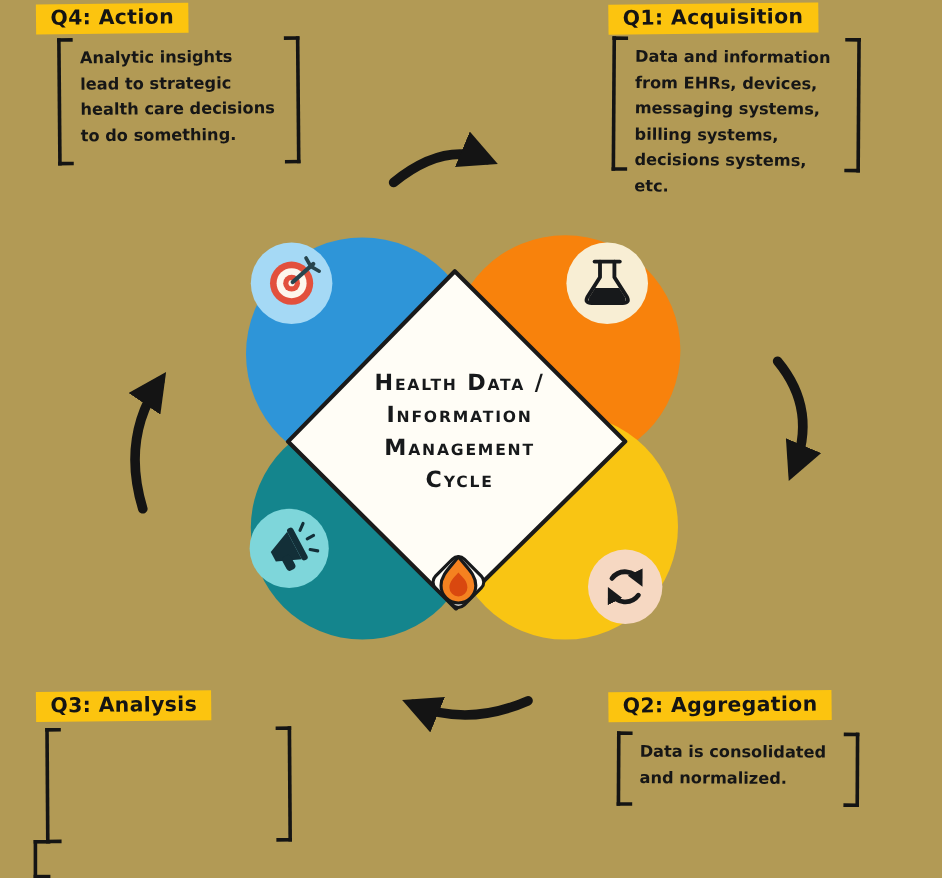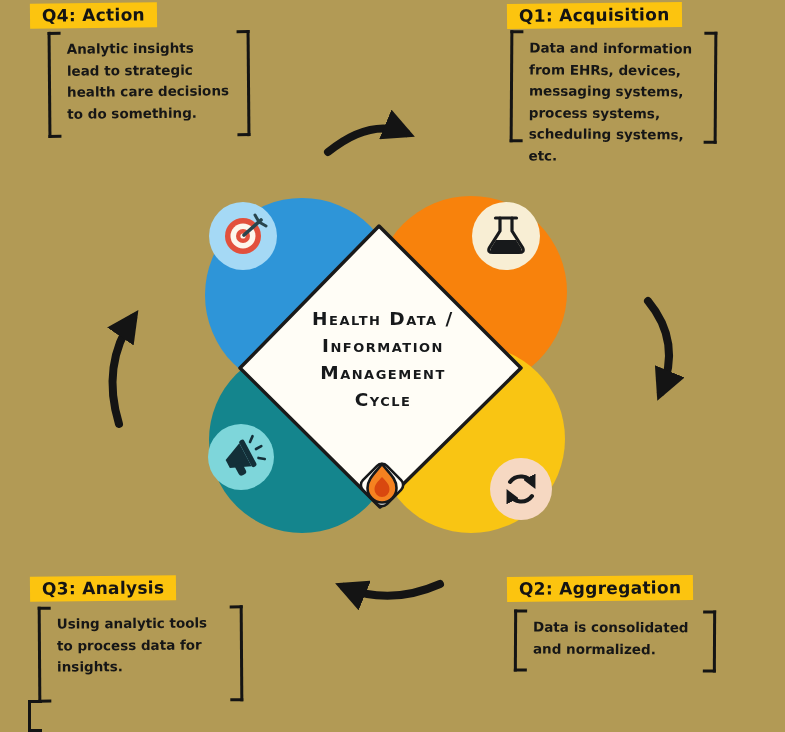--- a/index.html
+++ b/index.html
@@ -130,27 +130,26 @@
 
   <div class="q-text" id="q4-text">
     <span class="bracket left"></span>
     <span class="bracket right"></span>
     <p>Analytic insights lead to strategic health care decisions to do something.</p>
   </div>
 
   <div class="q-text" id="q1-text">
     <span class="bracket left"></span>
     <span class="bracket right"></span>
-    <p>Data and information from EHRs, devices, messaging systems, process systems, scheduling systems, etc.</p>
+    <p>Data and information from EHRs, devices, messaging systems, billing systems, decisions systems, etc.</p>
   </div>
 
   <div class="q-text" id="q3-text">
     <span class="bracket left"></span>
     <span class="bracket right"></span>
-    <p>Using analytic tools to process data for insights.</p>
   </div>
 
   <div class="q-text" id="q2-text">
     <span class="bracket left"></span>
     <span class="bracket right"></span>
     <p>Data is consolidated and normalized.</p>
   </div>
 
   <div class="corner-bracket"></div>
 

